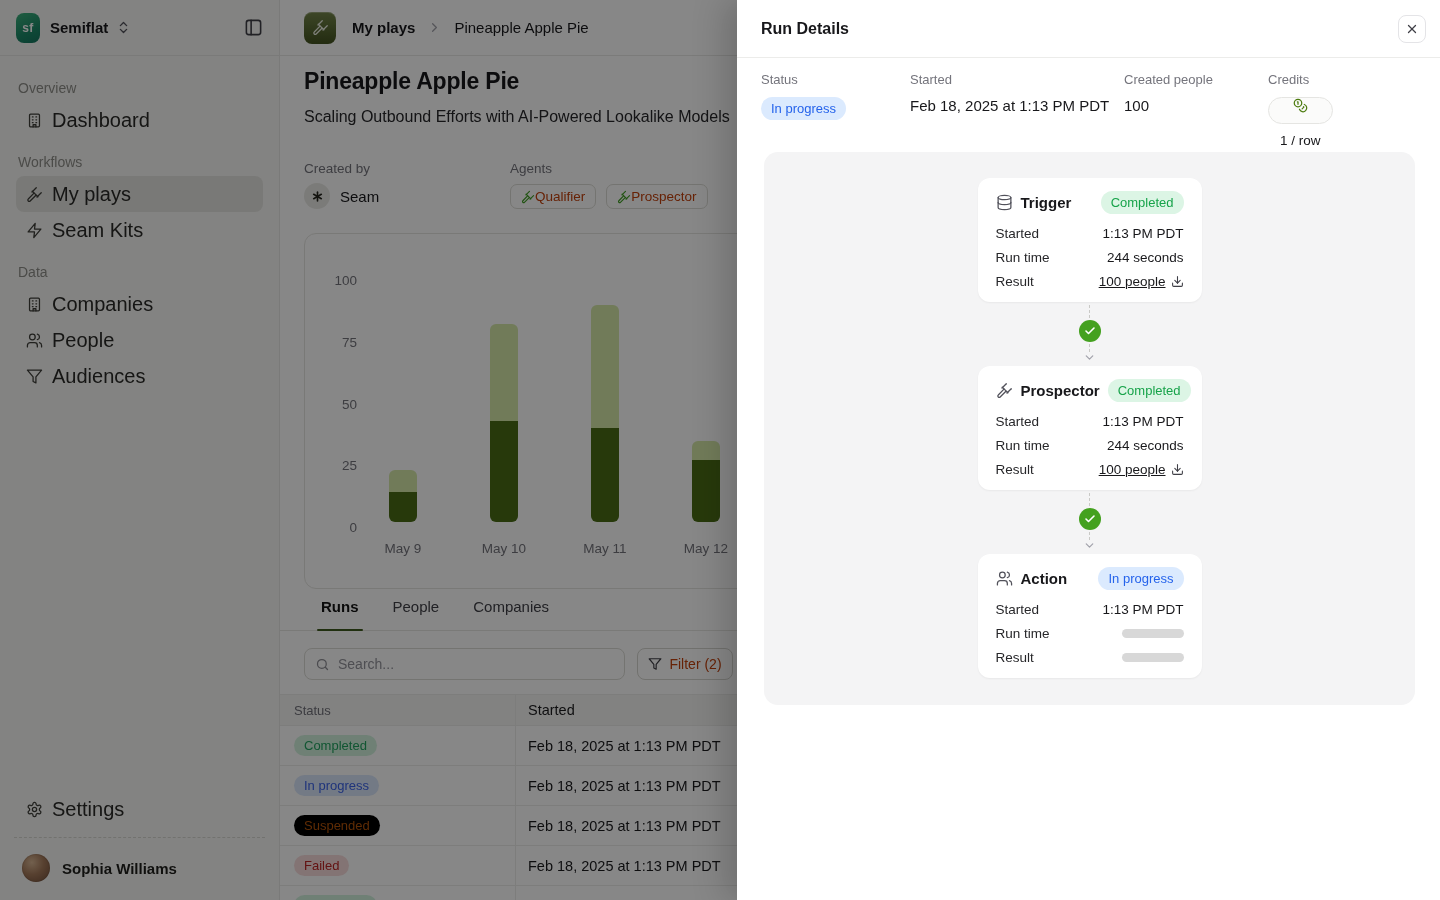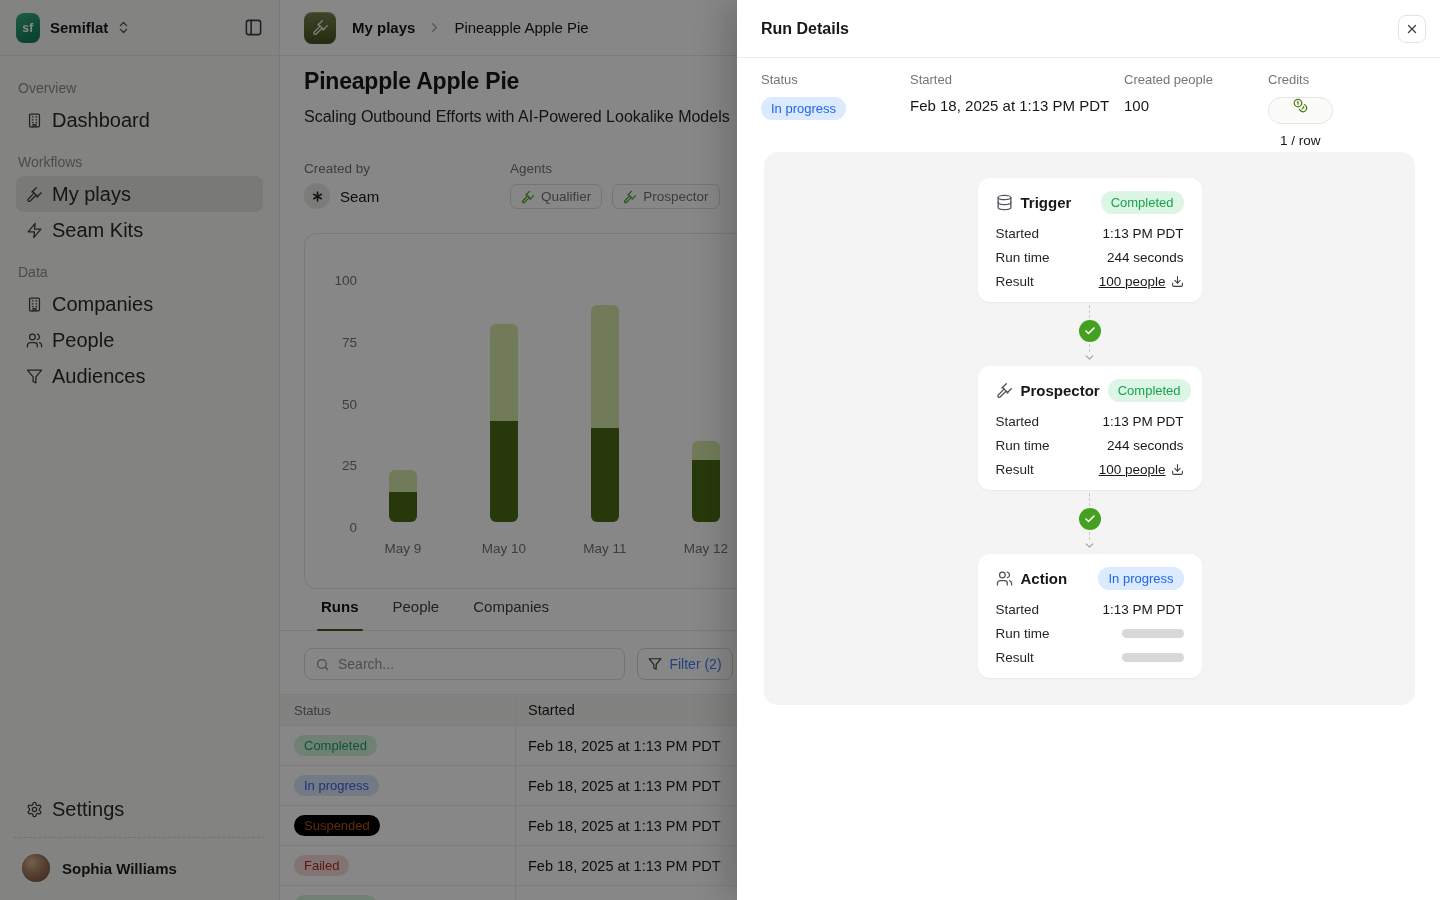--- a/index.html
+++ b/index.html
@@ -31,21 +31,21 @@
   .bc-item { font-size:15px; font-weight:600; margin-left:16px; }
   .bc-sep { color:#a1a1aa; margin:0 12px; display:flex; }
   .bc-current { font-size:15px; font-weight:500; }
 
   .page-title { position:absolute; left:24px; top:68px; font-size:23px; font-weight:700; letter-spacing:-.2px; }
   .page-sub { position:absolute; left:24px; top:108px; font-size:16px; color:#27272a; }
   .meta-label { position:absolute; font-size:13.5px; color:#74747c; }
   .createdby-val { position:absolute; left:24px; top:183px; display:flex; align-items:center; gap:10px; font-size:15px; }
   .seam-circ { width:26px; height:26px; border-radius:50%; background:#e9e9e4; display:flex; align-items:center; justify-content:center; color:#26261f; }
   .agents-row { position:absolute; left:230px; top:184px; display:flex; gap:10px; }
-  .agent-chip { display:flex; align-items:center; gap:6px; height:25px; padding:0 10px; border:1px solid #dcdcd6; border-radius:7px; background:#fff; font-size:13.5px; font-weight:500; color:#737373; cursor:pointer; }
+  .agent-chip { display:flex; align-items:center; height:25px; padding:0 10px; border:1px solid #dcdcd6; border-radius:7px; background:#fff; font-size:13.5px; font-weight:500; color:#c2410c; cursor:pointer; }
   .agent-chip .ic { color:#3f9e22; display:flex; }
 
   
   .chart-card { position:absolute; left:24px; top:233px; width:812px; height:356px; border:1px solid #e5e5e1; border-radius:12px; background:#fff; }
   .chart-plot { position:absolute; inset:0; }
   .ytick { position:absolute; left:10px; width:42px; text-align:right; font-size:13.5px; color:#74747c; }
   .xlabel { position:absolute; bottom:32px; width:80px; text-align:center; font-size:13.5px; color:#74747c; }
   .bar-stack { position:absolute; width:28px; display:flex; flex-direction:column; }
   .seg.light { border-radius:6px 6px 0 0; }
   .seg.dark { border-radius:0 0 6px 6px; }
@@ -54,21 +54,21 @@
   .tabs { position:absolute; left:0; top:598px; width:100%; height:33px; border-bottom:1px solid #e7e7e3; display:flex; gap:34px; padding-left:41px; }
   .tab { font-size:15px; color:#3f3f46; cursor:pointer; position:relative; padding-bottom:12px; }
   .tab.active { color:#141414; font-weight:600; }
   .tab.active::after { content:""; position:absolute; left:-4px; right:-4px; bottom:-1px; height:2.5px; background:#3e591e; border-radius:2px; }
 
   
   .toolbar { position:absolute; left:24px; top:648px; display:flex; gap:12px; }
   .search-box { width:321px; height:32px; border:1px solid #dcdcd6; border-radius:8px; background:#fff; display:flex; align-items:center; padding:0 10px; gap:8px; color:#8e8e95; }
   .search-box input { border:none; outline:none; flex:1; font-size:14px; font-family:inherit; color:#18181b; background:transparent; }
   .search-box input::placeholder { color:#93939b; }
-  .filter-btn { width:96px; height:32px; border:1px solid #d6d6d0; border-radius:8px; background:#fff; display:flex; align-items:center; justify-content:center; gap:7px; font-size:14px; font-weight:500; color:#3b82f6; cursor:pointer; }
+  .filter-btn { width:96px; height:32px; border:1px solid #d6d6d0; border-radius:8px; background:#fff; display:flex; align-items:center; justify-content:center; gap:7px; font-size:14px; font-weight:500; color:#c2410c; cursor:pointer; }
   .filter-btn .ic { color:#3f3f46; display:flex; }
 
   
   .table { position:absolute; left:0; top:694px; width:100%; }
   .t-head { height:32px; background:#f6f6f4; border-top:1px solid #ececea; border-bottom:1px solid #ececea; display:flex; font-size:13px; color:#71717a; align-items:center; }
   .t-row { height:40px; border-bottom:1px solid #ececea; display:flex; align-items:center; cursor:pointer; }
   .c-status { width:236px; padding-left:14px; border-right:1px solid #ececea; height:100%; display:flex; align-items:center; }
   .c-started { flex:1; padding-left:12px; font-size:14.5px; color:#1b1b1e; height:100%; display:flex; align-items:center; }
   .pill { display:inline-flex; align-items:center; padding:3px 10px; border-radius:999px; font-size:13px; font-weight:500; }
   .pill.green { background:#d2f2de; color:#21a25f; }

